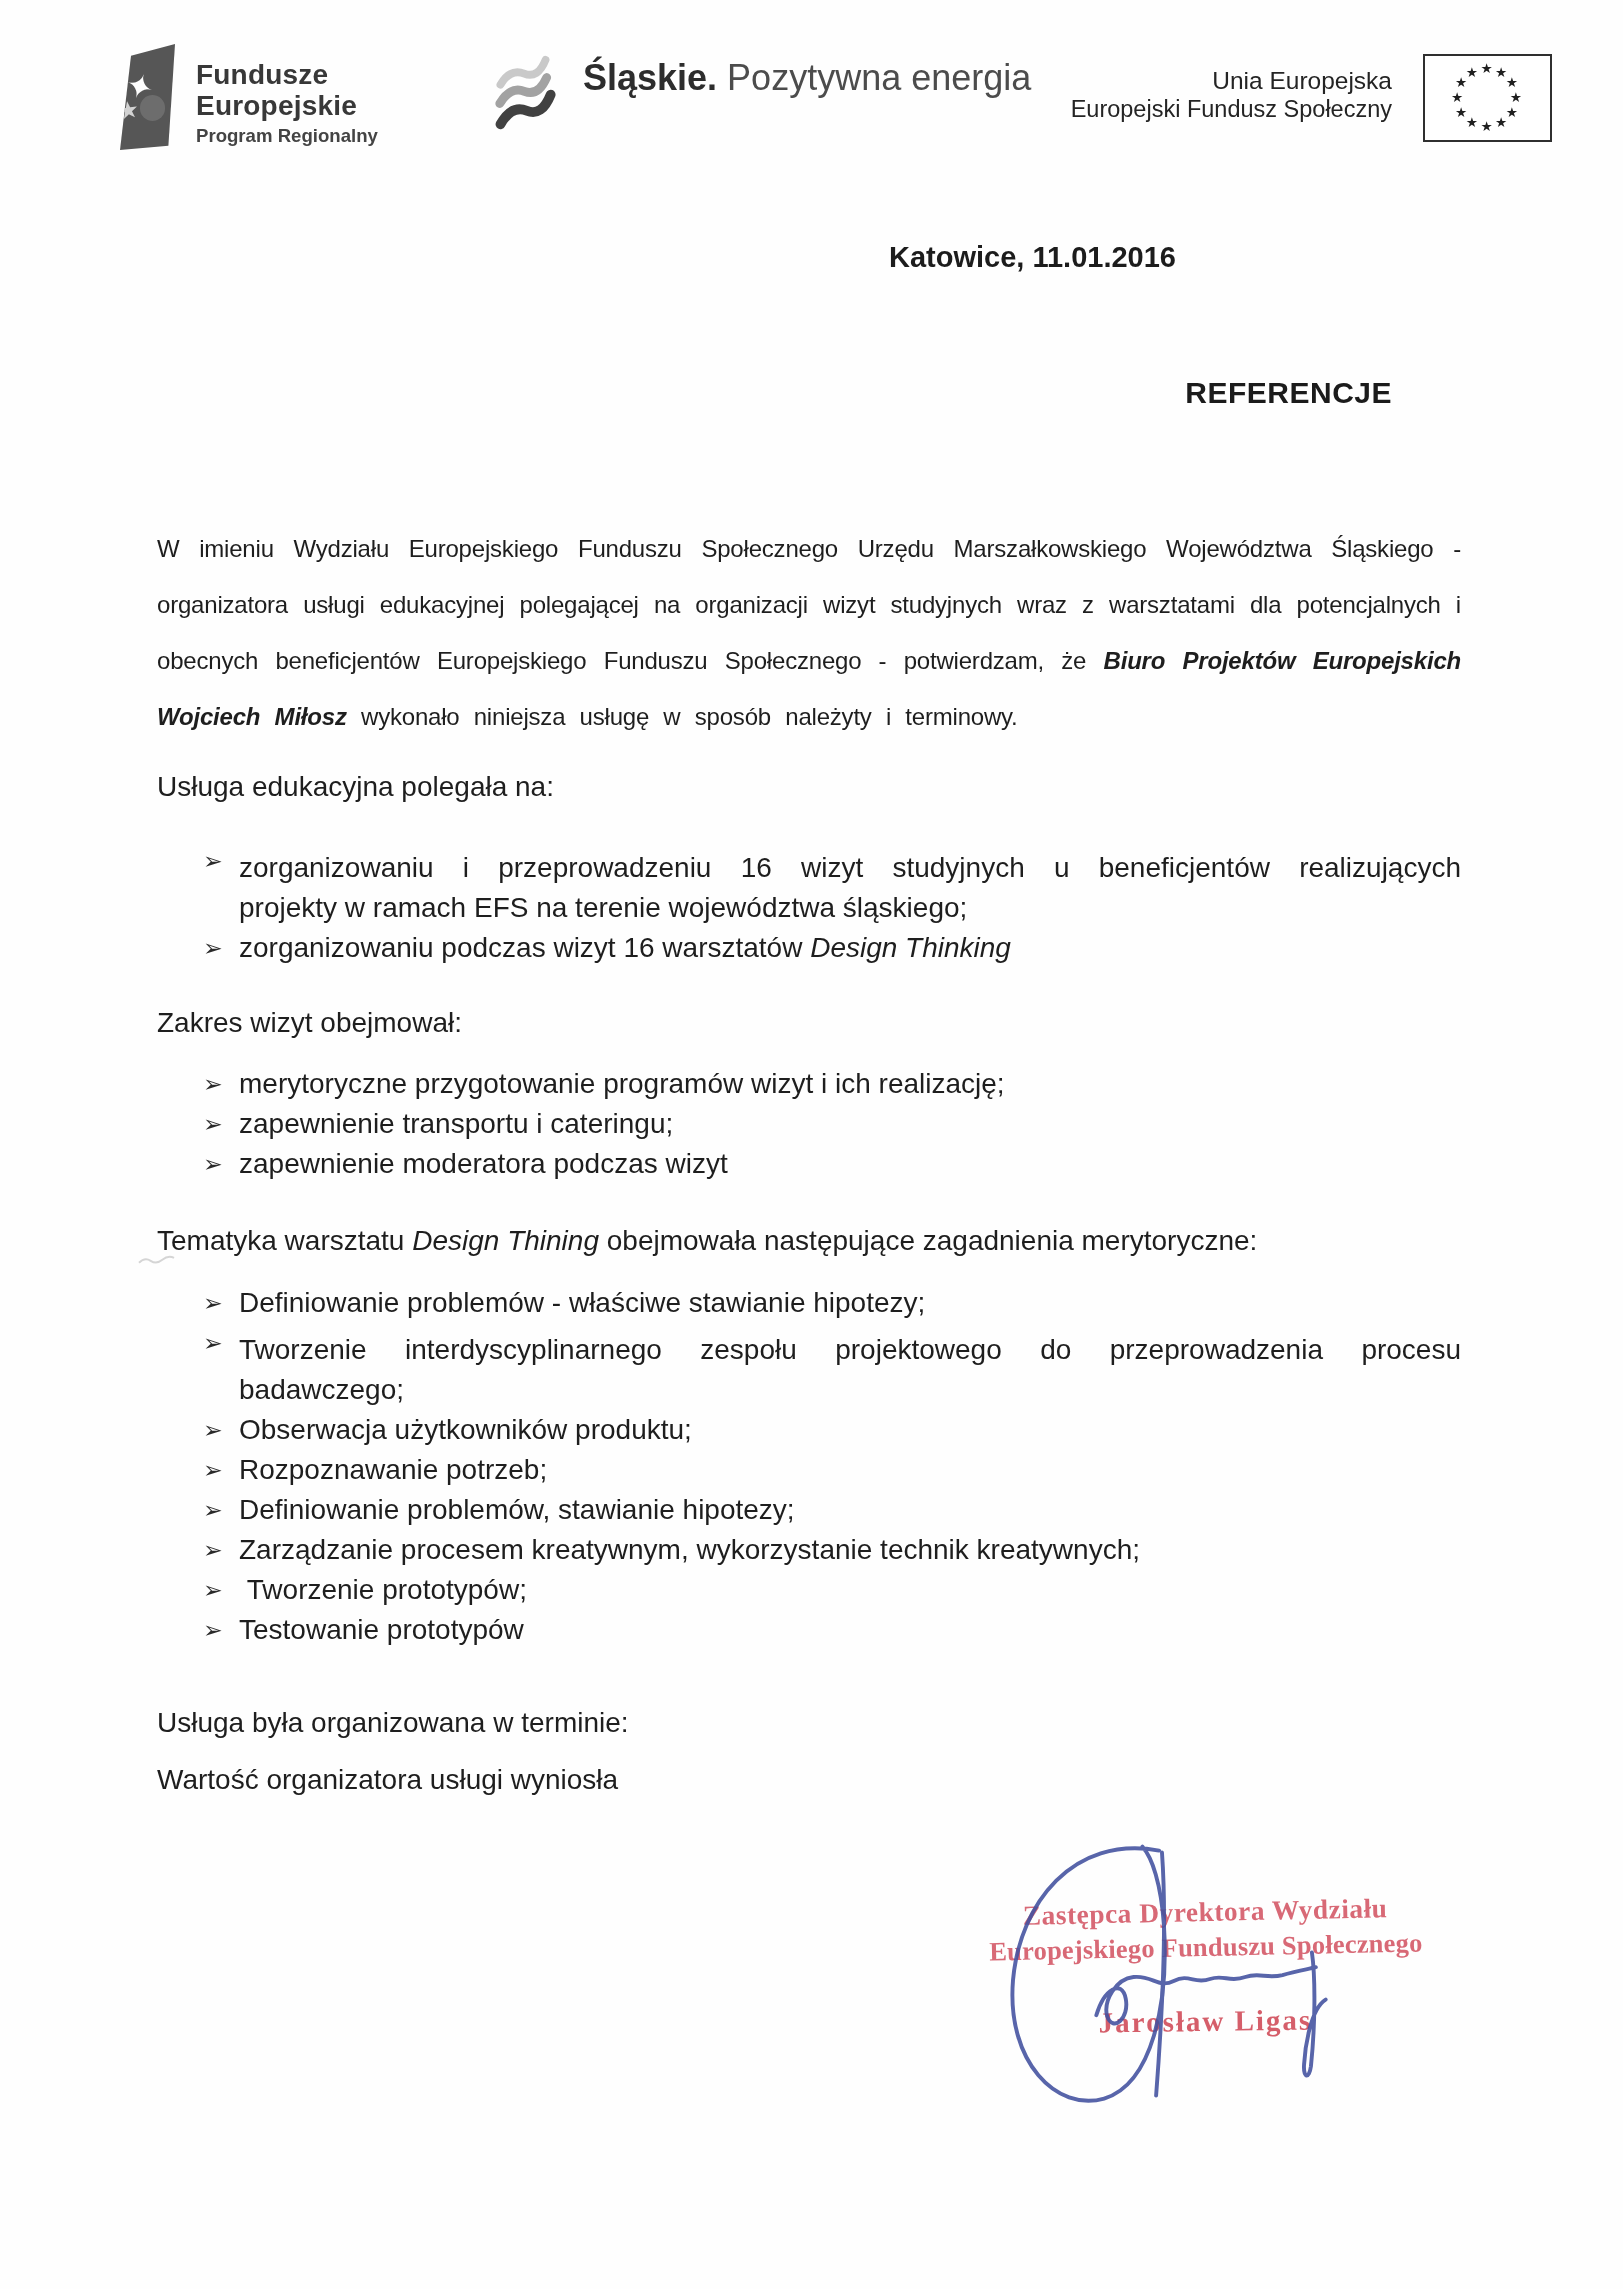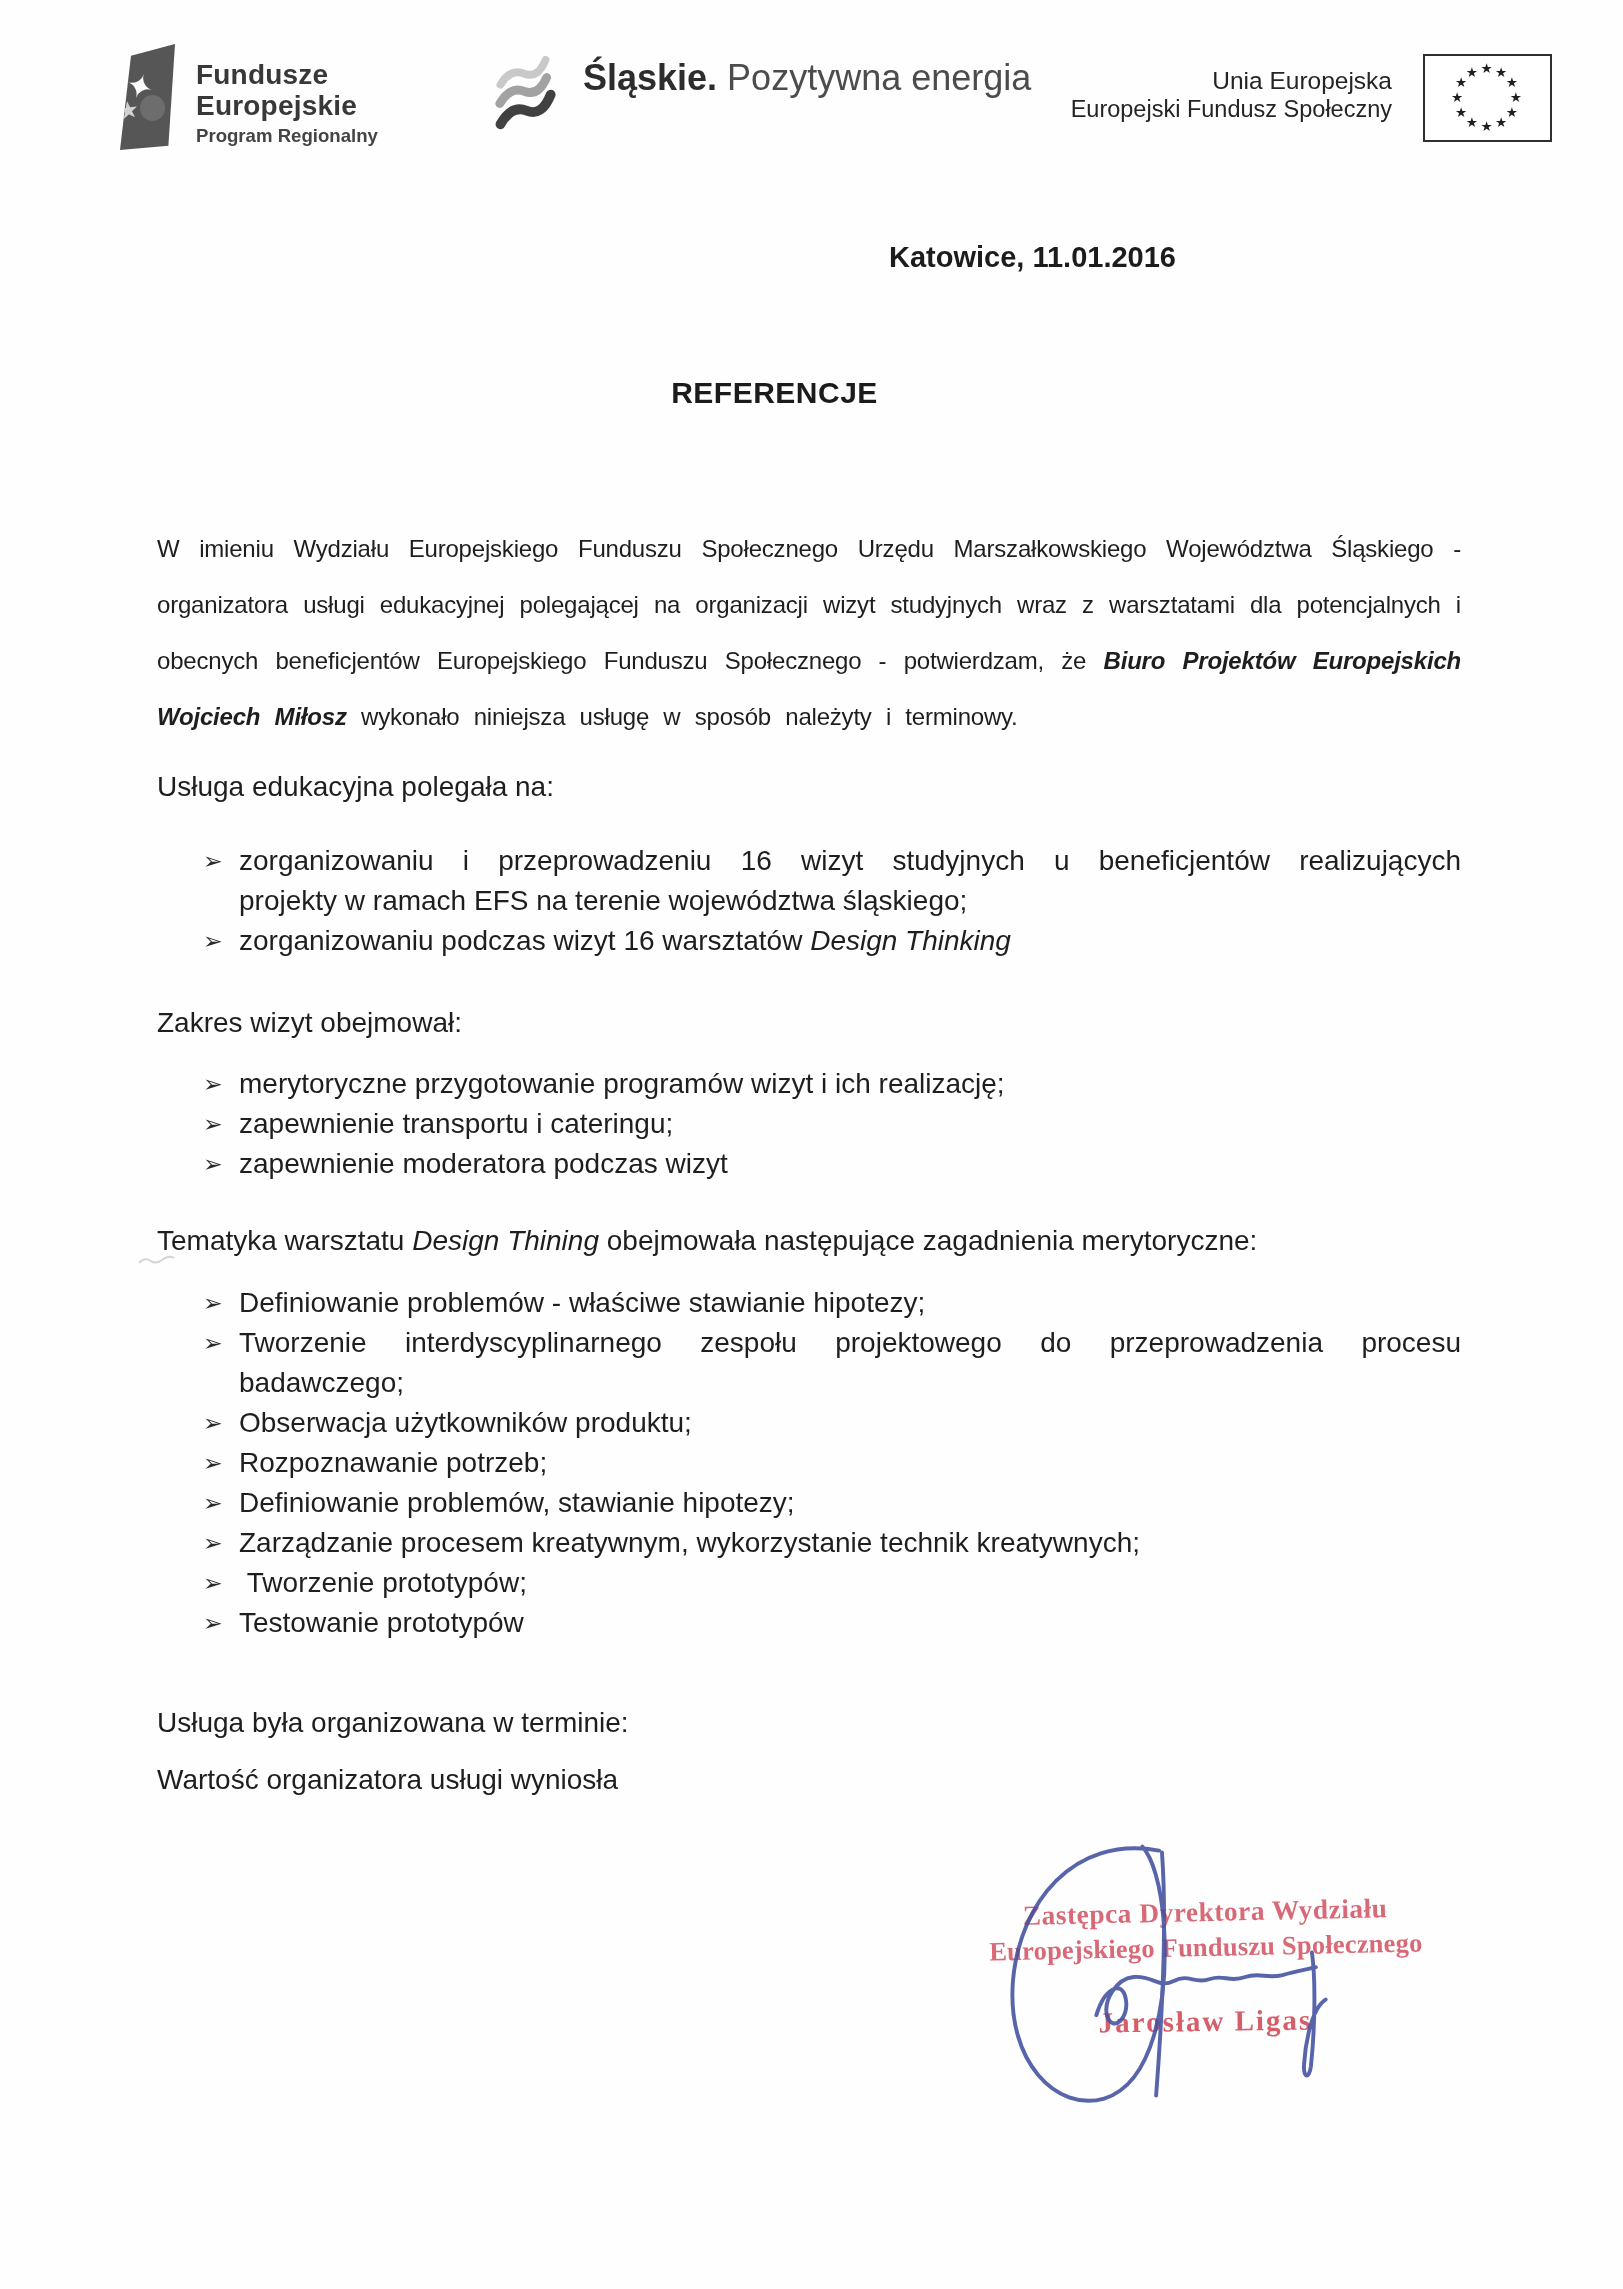--- a/index.html
+++ b/index.html
@@ -26,33 +26,33 @@
   .fe-text .l3{font-size:18.6px;font-weight:bold;color:#444;margin-top:5.9px;}
   .waves{position:absolute;left:487px;top:51px;}
   .slaskie{position:absolute;left:573px;top:57px;font-size:36px;color:#4c4c4c;font-weight:300;white-space:nowrap;margin-left:10px;}
   .slaskie b{color:#2d2d2d;font-weight:bold;}
   .ue-text{position:absolute;left:1059px;top:67px;width:333px;text-align:right;color:#242424;line-height:28px;}
   .ue-text .l1{font-size:24.5px;font-weight:normal;}
   .ue-text .l2{font-size:23.5px;}
   .eu-flag-box{position:absolute;left:1423px;top:54px;width:129px;height:88px;border:2.9px solid #2f2f2f;background:#fff;box-sizing:border-box;}
   
   .date{position:absolute;left:157px;width:1019px;top:241px;text-align:right;font-size:29px;font-weight:bold;color:#1c1c1c;}
-  .doc-title{position:absolute;left:157px;width:1235px;top:376px;text-align:center;font-size:30px;font-weight:bold;letter-spacing:0.5px;color:#1b1b1b;}
+  .doc-title{position:absolute;left:157px;width:1235px;top:376px;text-align:right;font-size:30px;font-weight:bold;letter-spacing:0.5px;color:#1b1b1b;}
   .intro{
     position:absolute;left:157px;width:1304px;top:521px;
     font-size:24px;line-height:56px;text-align:justify;word-spacing:7.8px;letter-spacing:-0.2px;
   }
   .intro .company{font-weight:bold;font-style:italic;}
   .sec-heading{position:absolute;left:157px;width:1304px;font-size:28px;line-height:33px;}
   .h1{top:770px;} .h2{top:1006px;} .h3{top:1224px;}
   .blist{position:absolute;left:157px;width:1304px;font-size:28px;line-height:40px;list-style:none;margin:0;padding:0;}
   .bl1{top:841px;} .bl2{top:1064px;} .bl3{top:1283px;}
   .li{position:relative;padding-left:82px;box-sizing:border-box;}
   .li .marker{position:absolute;left:46px;top:0;font-size:23.5px;color:#2a2a2a;}
-  .fill-justify{display:inline-block;width:100%;text-align:justify;text-align-last:justify;word-spacing:5.9px;}
+  .fill-justify{display:inline-block;width:100%;text-align:justify;text-align-last:justify;word-spacing:5.9px;margin-top:7px;}
   .it{font-style:italic;}
   .closing-line{position:absolute;left:157px;width:1304px;font-size:28px;}
   .c1{top:1707px;} .c2{top:1764px;}
   
   .stamp{
     position:absolute;left:980px;top:1895px;width:451px;text-align:center;
     font-family:"Liberation Serif", serif;font-weight:bold;
     color:rgba(208,72,88,0.82);transform:rotate(-1.2deg);line-height:35px;
   }
   .stamp .s1{font-size:27.4px;letter-spacing:0.5px;}

